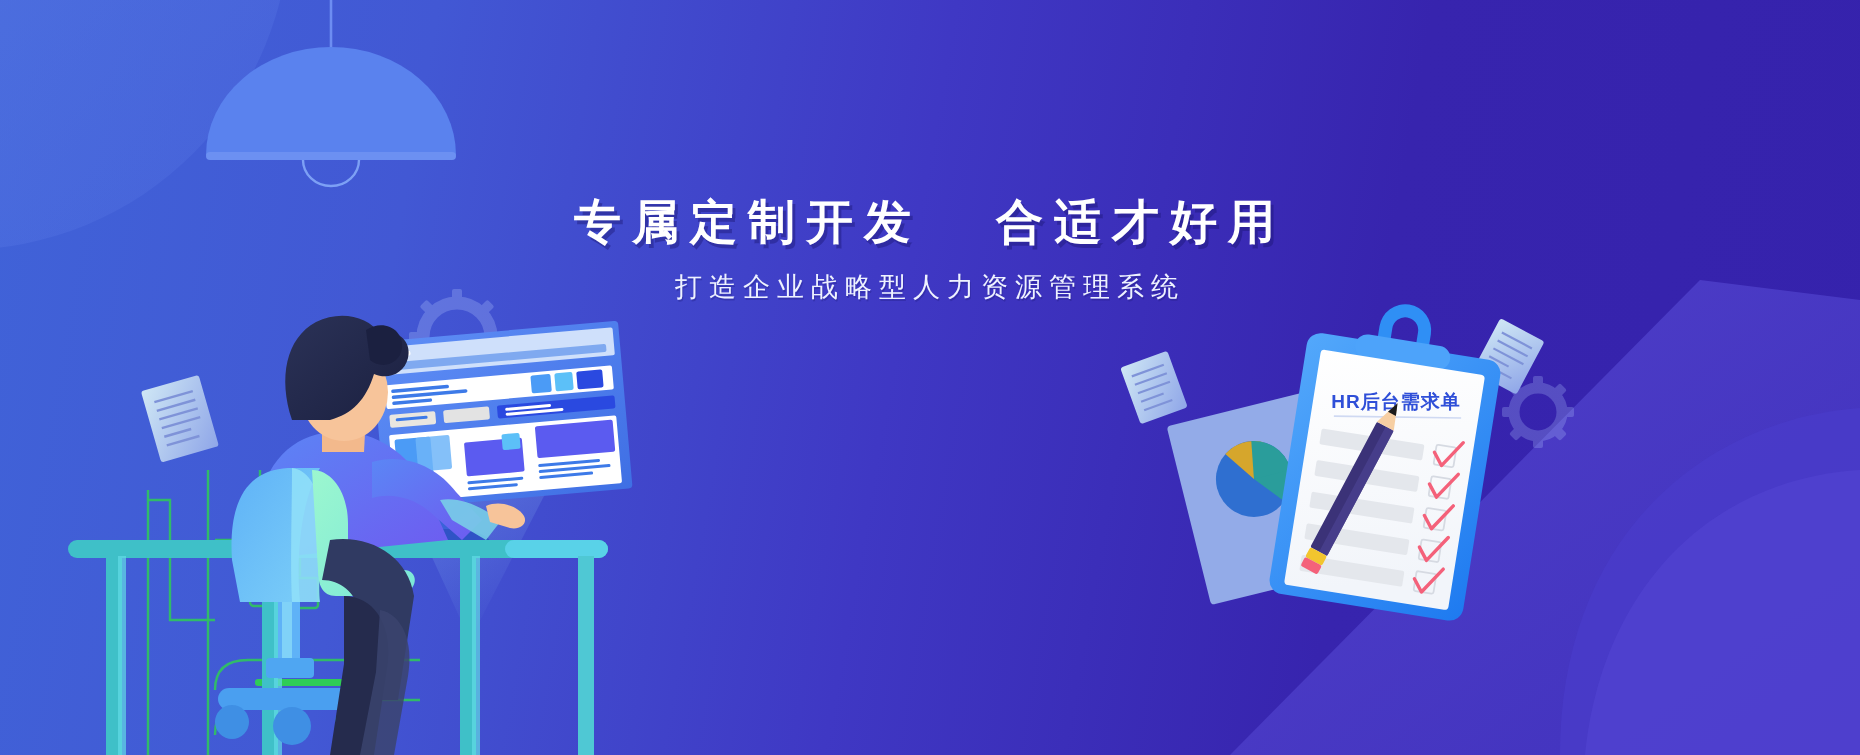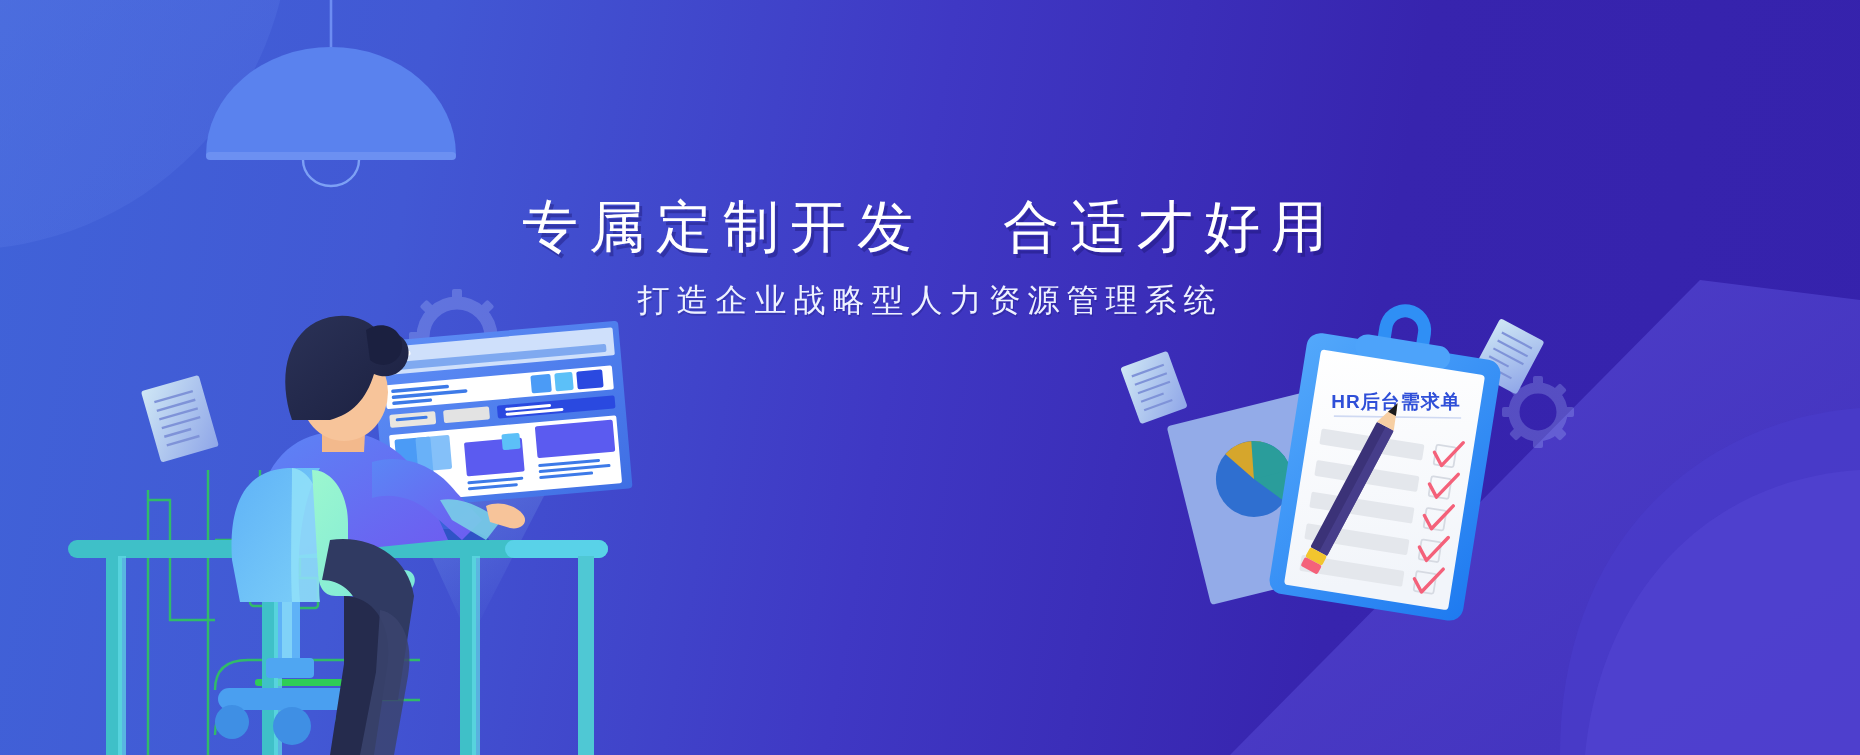--- a/index.html
+++ b/index.html
@@ -15,29 +15,29 @@
 
   
   .bg-svg{ position:absolute; inset:0; width:100%; height:100%; display:block; }
 
   
   .headline{
     position:absolute; left:0; right:0; top:196px;
     text-align:center; z-index:40; pointer-events:none;
   }
   .title{
-    font-size:56px; font-weight:normal; color:#ffffff;
+    font-size:47px; font-weight:bold; color:#ffffff;
     letter-spacing:11px; line-height:1.12;
     text-shadow:3px 4px 0 rgba(25,20,110,.40);
     white-space:nowrap;
   }
   .title .gap{ display:inline-block; width:26px; }
   .subtitle{
     margin-top:20px;
-    font-size:32px; color:#eef2ff; letter-spacing:7px;
+    font-size:27px; color:#eef2ff; letter-spacing:7px;
     text-shadow:1px 2px 0 rgba(25,20,110,.28);
     white-space:nowrap;
   }
 
   
   .illus{ position:absolute; inset:0; width:100%; height:100%; display:block; z-index:20; }
   .illus-left{ z-index:25; }
   .illus-right{ z-index:25; }
 </style>
 </head>

